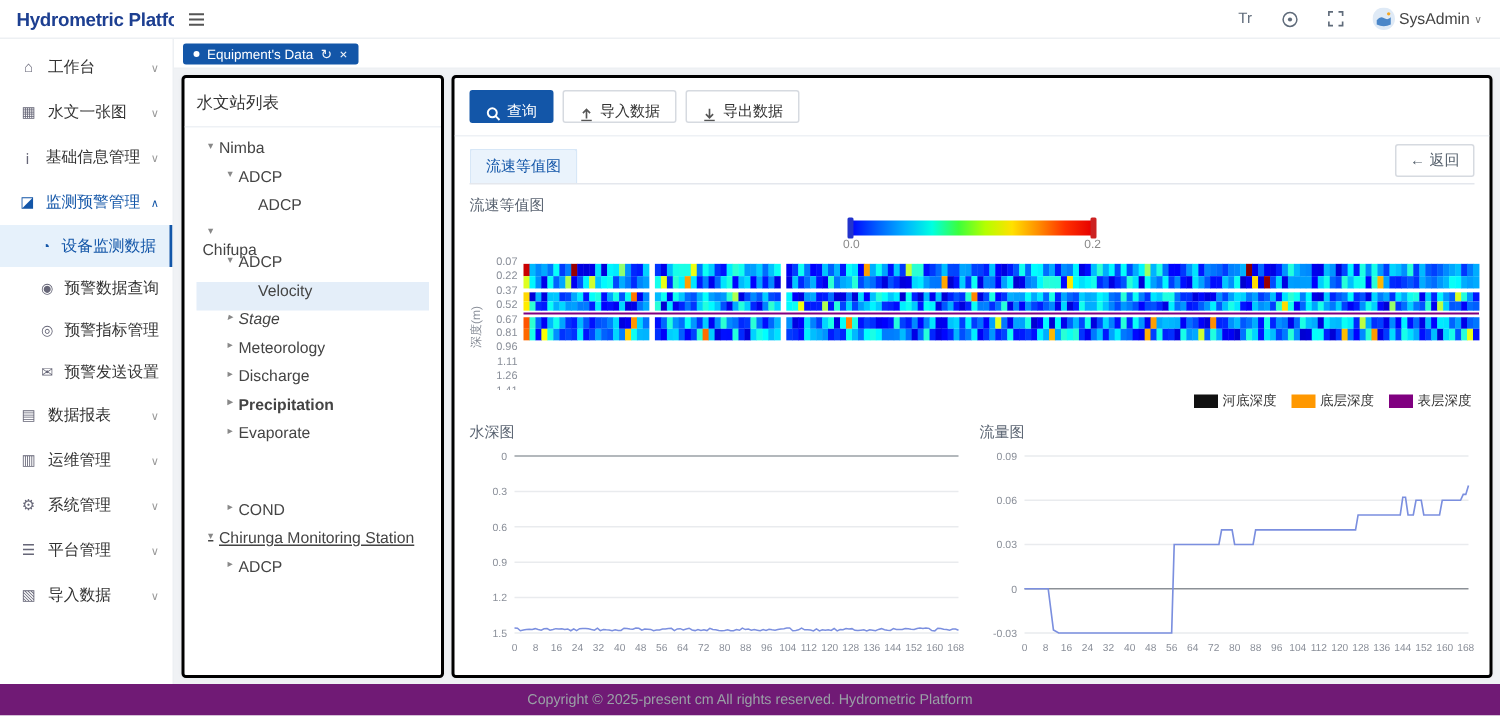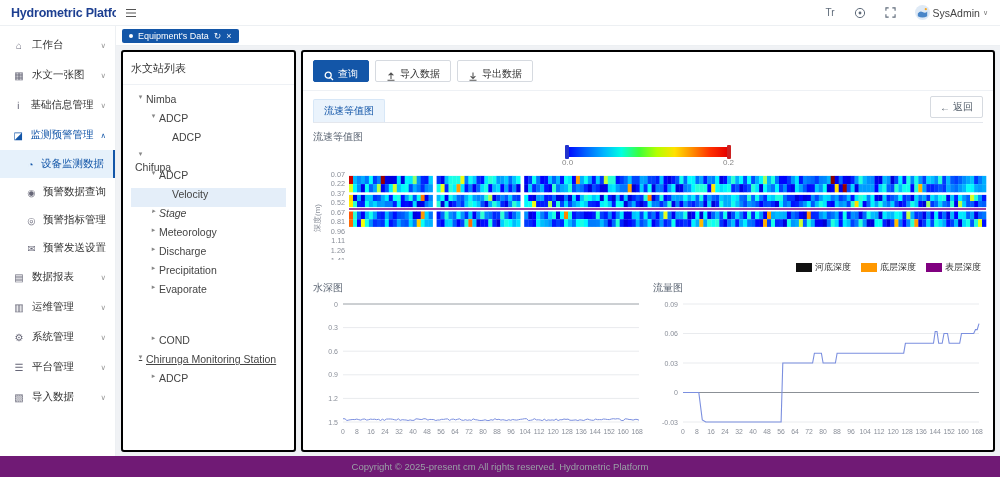--- a/index.html
+++ b/index.html
@@ -226,21 +226,21 @@
                 <span>Stage</span>
               </div>
               <div class="tree-row" style="padding-left: 17px;">
                 <span class="caret">▸</span>
                 <span>Meteorology</span>
               </div>
               <div class="tree-row" style="padding-left: 17px;">
                 <span class="caret">▸</span>
                 <span>Discharge</span>
               </div>
-              <div class="tree-row" style="padding-left: 17px;">
+              <div class="tree-row" style="padding-left: 17px; font-weight: bold;">
                 <span class="caret">▸</span>
                 <span>Precipitation</span>
               </div>
               <div class="tree-row" style="padding-left: 17px;">
                 <span class="caret">▸</span>
                 <span>Evaporate</span>
               </div>
               <div class="tree-row" style="padding-left: 17px; margin-top: 32px;">
                 <span class="caret">▸</span>
                 <span>COND</span>

